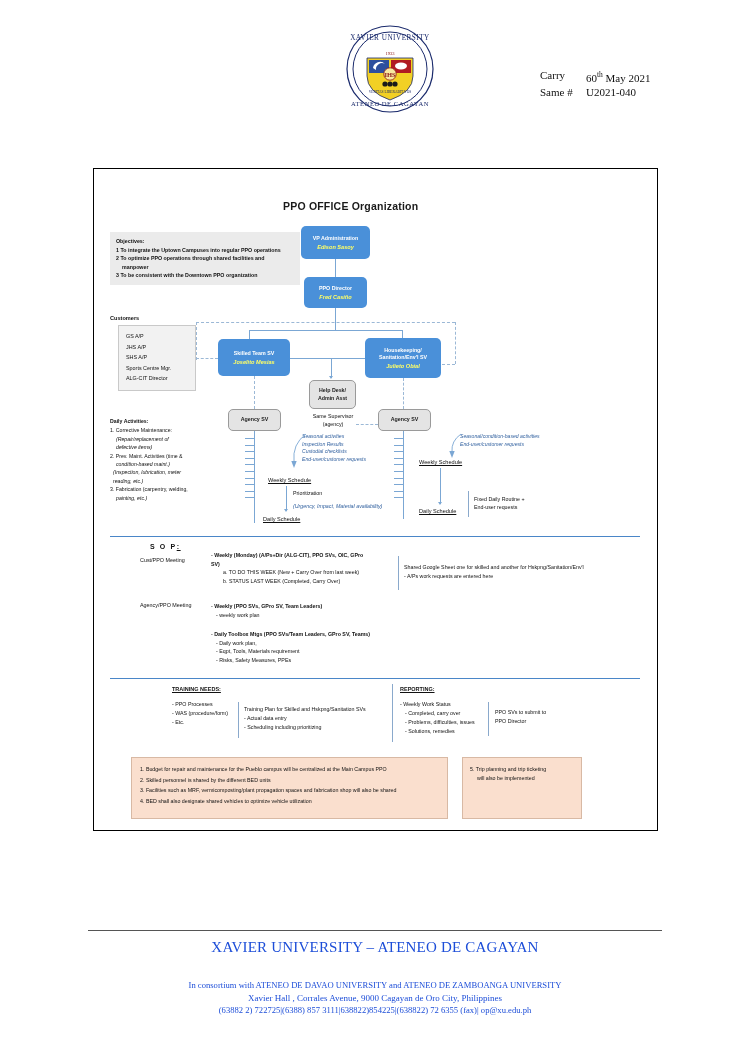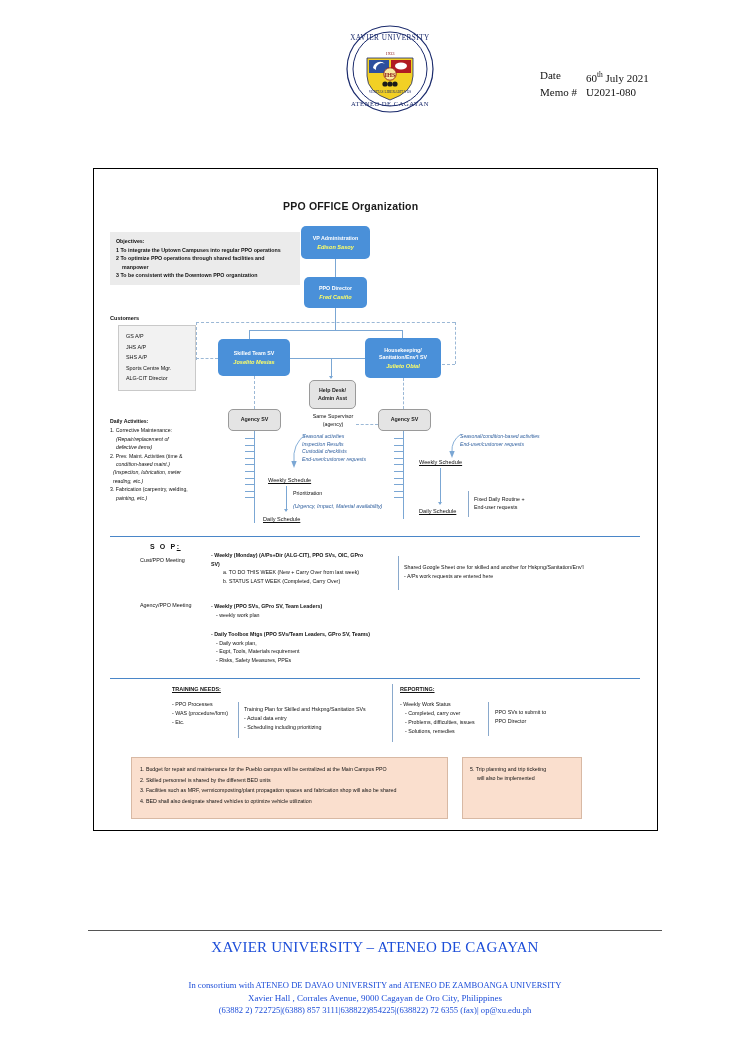--- a/index.html
+++ b/index.html
@@ -137,26 +137,26 @@
         <text x="45" y="53" font-family="Liberation Serif, serif" font-size="6.5" fill="#8a1111" text-anchor="middle" font-weight="bold">IHS</text>
         <circle cx="40" cy="60" r="2.6" fill="#1a1a1a"></circle>
         <circle cx="45" cy="60" r="2.6" fill="#1a1a1a"></circle>
         <circle cx="50" cy="60" r="2.6" fill="#1a1a1a"></circle>
         <text x="45" y="69" font-family="Liberation Serif, serif" font-size="3.6" fill="#1a2a6c" text-anchor="middle">VERITAS LIBERABIT VOS</text>
       </svg>
     </div>
 
     <div class="memo-block">
       <div class="memo-row">
-        <span class="memo-label">Date</span>
-        <span class="memo-val"><span>60</span><sup>th</sup><span> July 2021</span></span>
+        <span class="memo-label">Carry</span>
+        <span class="memo-val"><span>60</span><sup>th</sup><span> May 2021</span></span>
       </div>
       <div class="memo-row">
-        <span class="memo-label">Memo #</span>
-        <span class="memo-val">U2021-080</span>
+        <span class="memo-label">Same #</span>
+        <span class="memo-val">U2021-040</span>
       </div>
     </div>
   </div>
 
   <div class="slide"></div>
 
   <div class="slide-title">PPO OFFICE Organization</div>
 
   <div class="objectives">
     <div class="obj-head">Objectives:</div>

